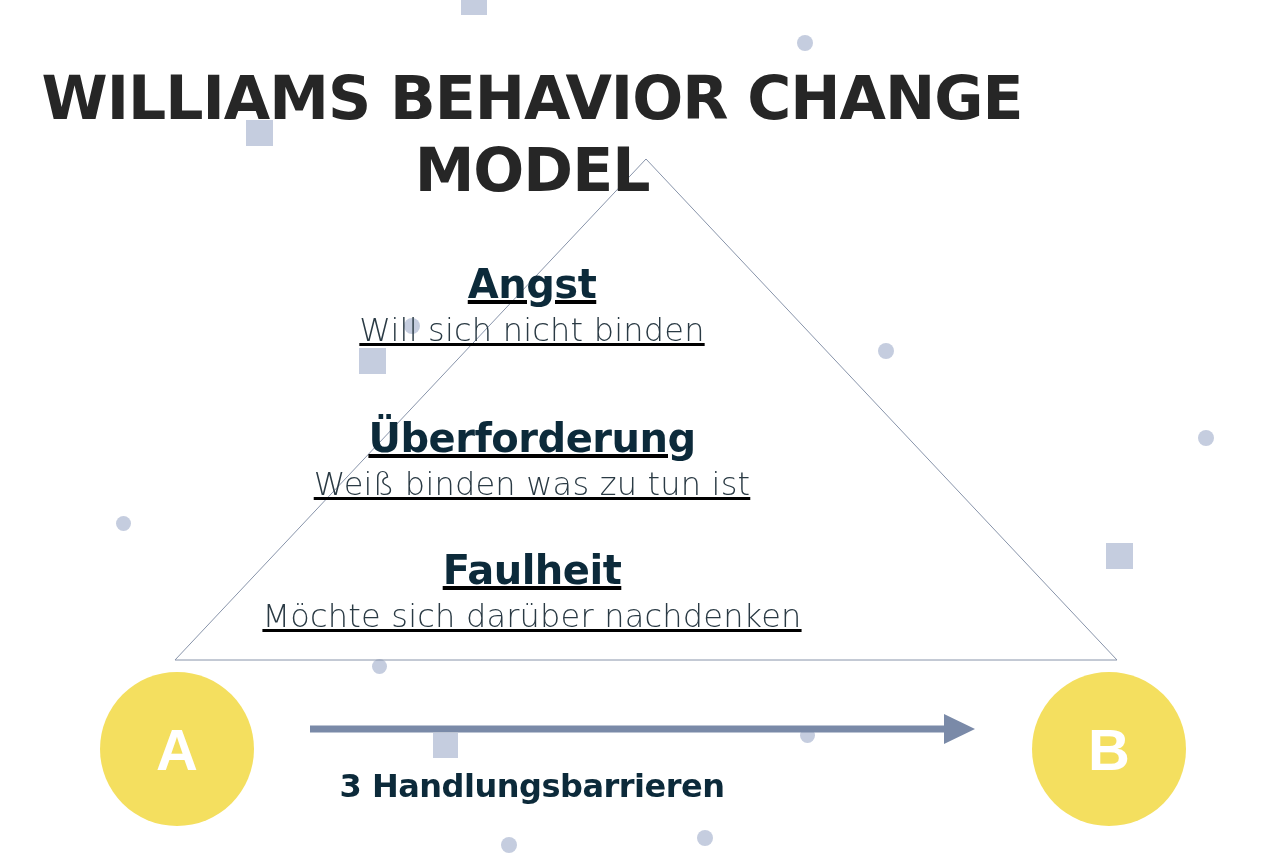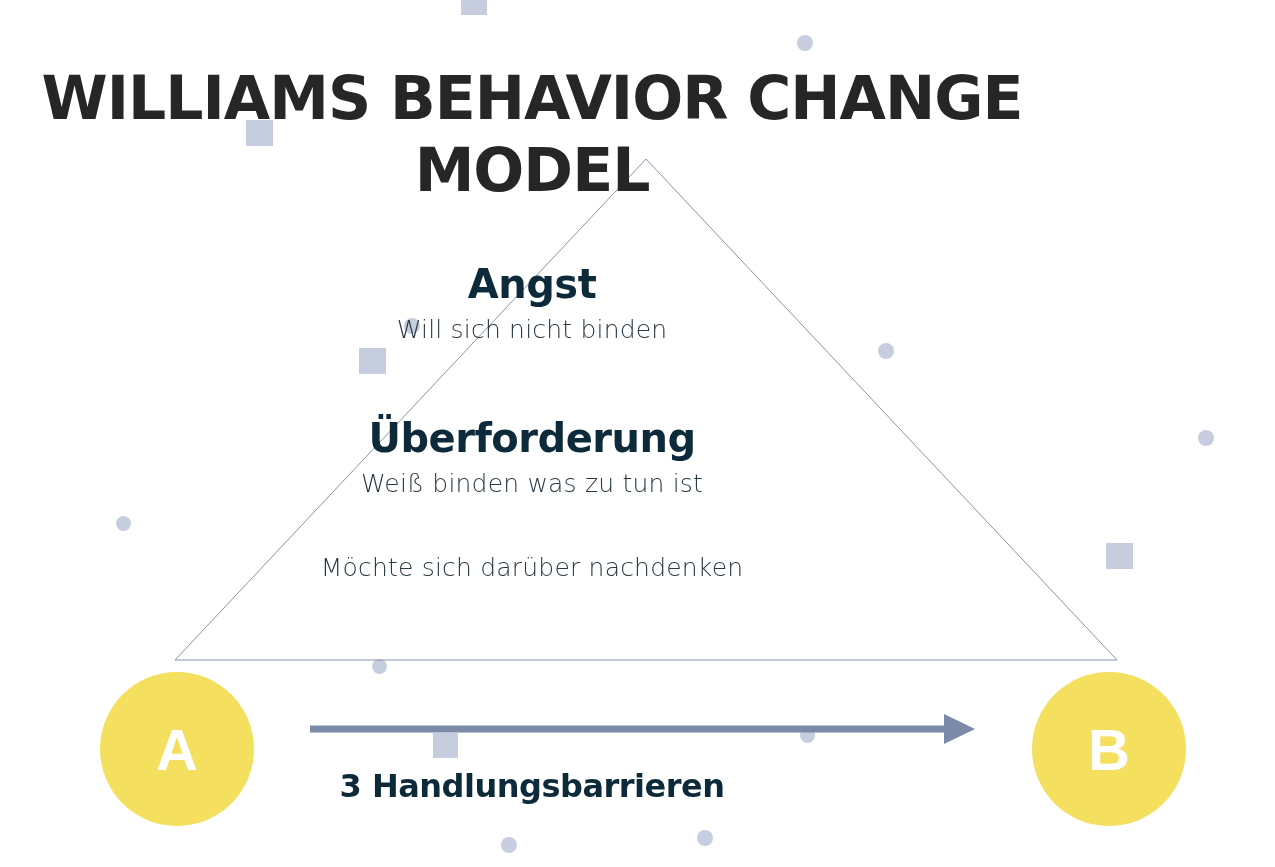--- a/index.html
+++ b/index.html
@@ -35,35 +35,36 @@
     .deco.dot { border-radius: 50%; }
     svg.lines {
       position: absolute; left: 0; top: 0;
       z-index: 2;
     }
     .barrier {
       position: absolute;
       left: 0; right: 0;
       text-align: center;
       z-index: 3;
+      text-decoration: underline;
     }
     .barrier .name {
       display: block;
       font-family: "DejaVu Sans", sans-serif;
       font-weight: bold;
       font-size: 40px;
       letter-spacing: -0.5px;
       color: #0c2a3a;
       line-height: 48px;
     }
     .barrier .desc {
       display: block;
       font-family: "DejaVu Sans", sans-serif;
       font-weight: 200;
-      font-size: 25px;
+      font-size: 32px;
       color: #2a3a44;
       line-height: 32px;
       margin-top: 6px;
       letter-spacing: 0.2px;
     }
     .point {
       position: absolute;
       width: 154px; height: 154px;
       border-radius: 50%;
       background: #f4df5f;
@@ -118,20 +119,21 @@
 
   <div class="barrier" style="top:260px;">
     <span class="name">Angst</span>
     <span class="desc">Will sich nicht binden</span>
   </div>
   <div class="barrier" style="top:414px;">
     <span class="name">Überforderung</span>
     <span class="desc">Weiß binden was zu tun ist</span>
   </div>
   <div class="barrier" style="top:546px;">
+    <span class="name">Faulheit</span>
     <span class="desc">Möchte sich darüber nachdenken</span>
   </div>
 
   <div class="point" style="left:100px; top:672px;">A</div>
   <div class="point" style="left:1032px; top:672px;">B</div>
 
   <div class="caption">3 Handlungsbarrieren</div>
 </div>
 
 </body></html>

